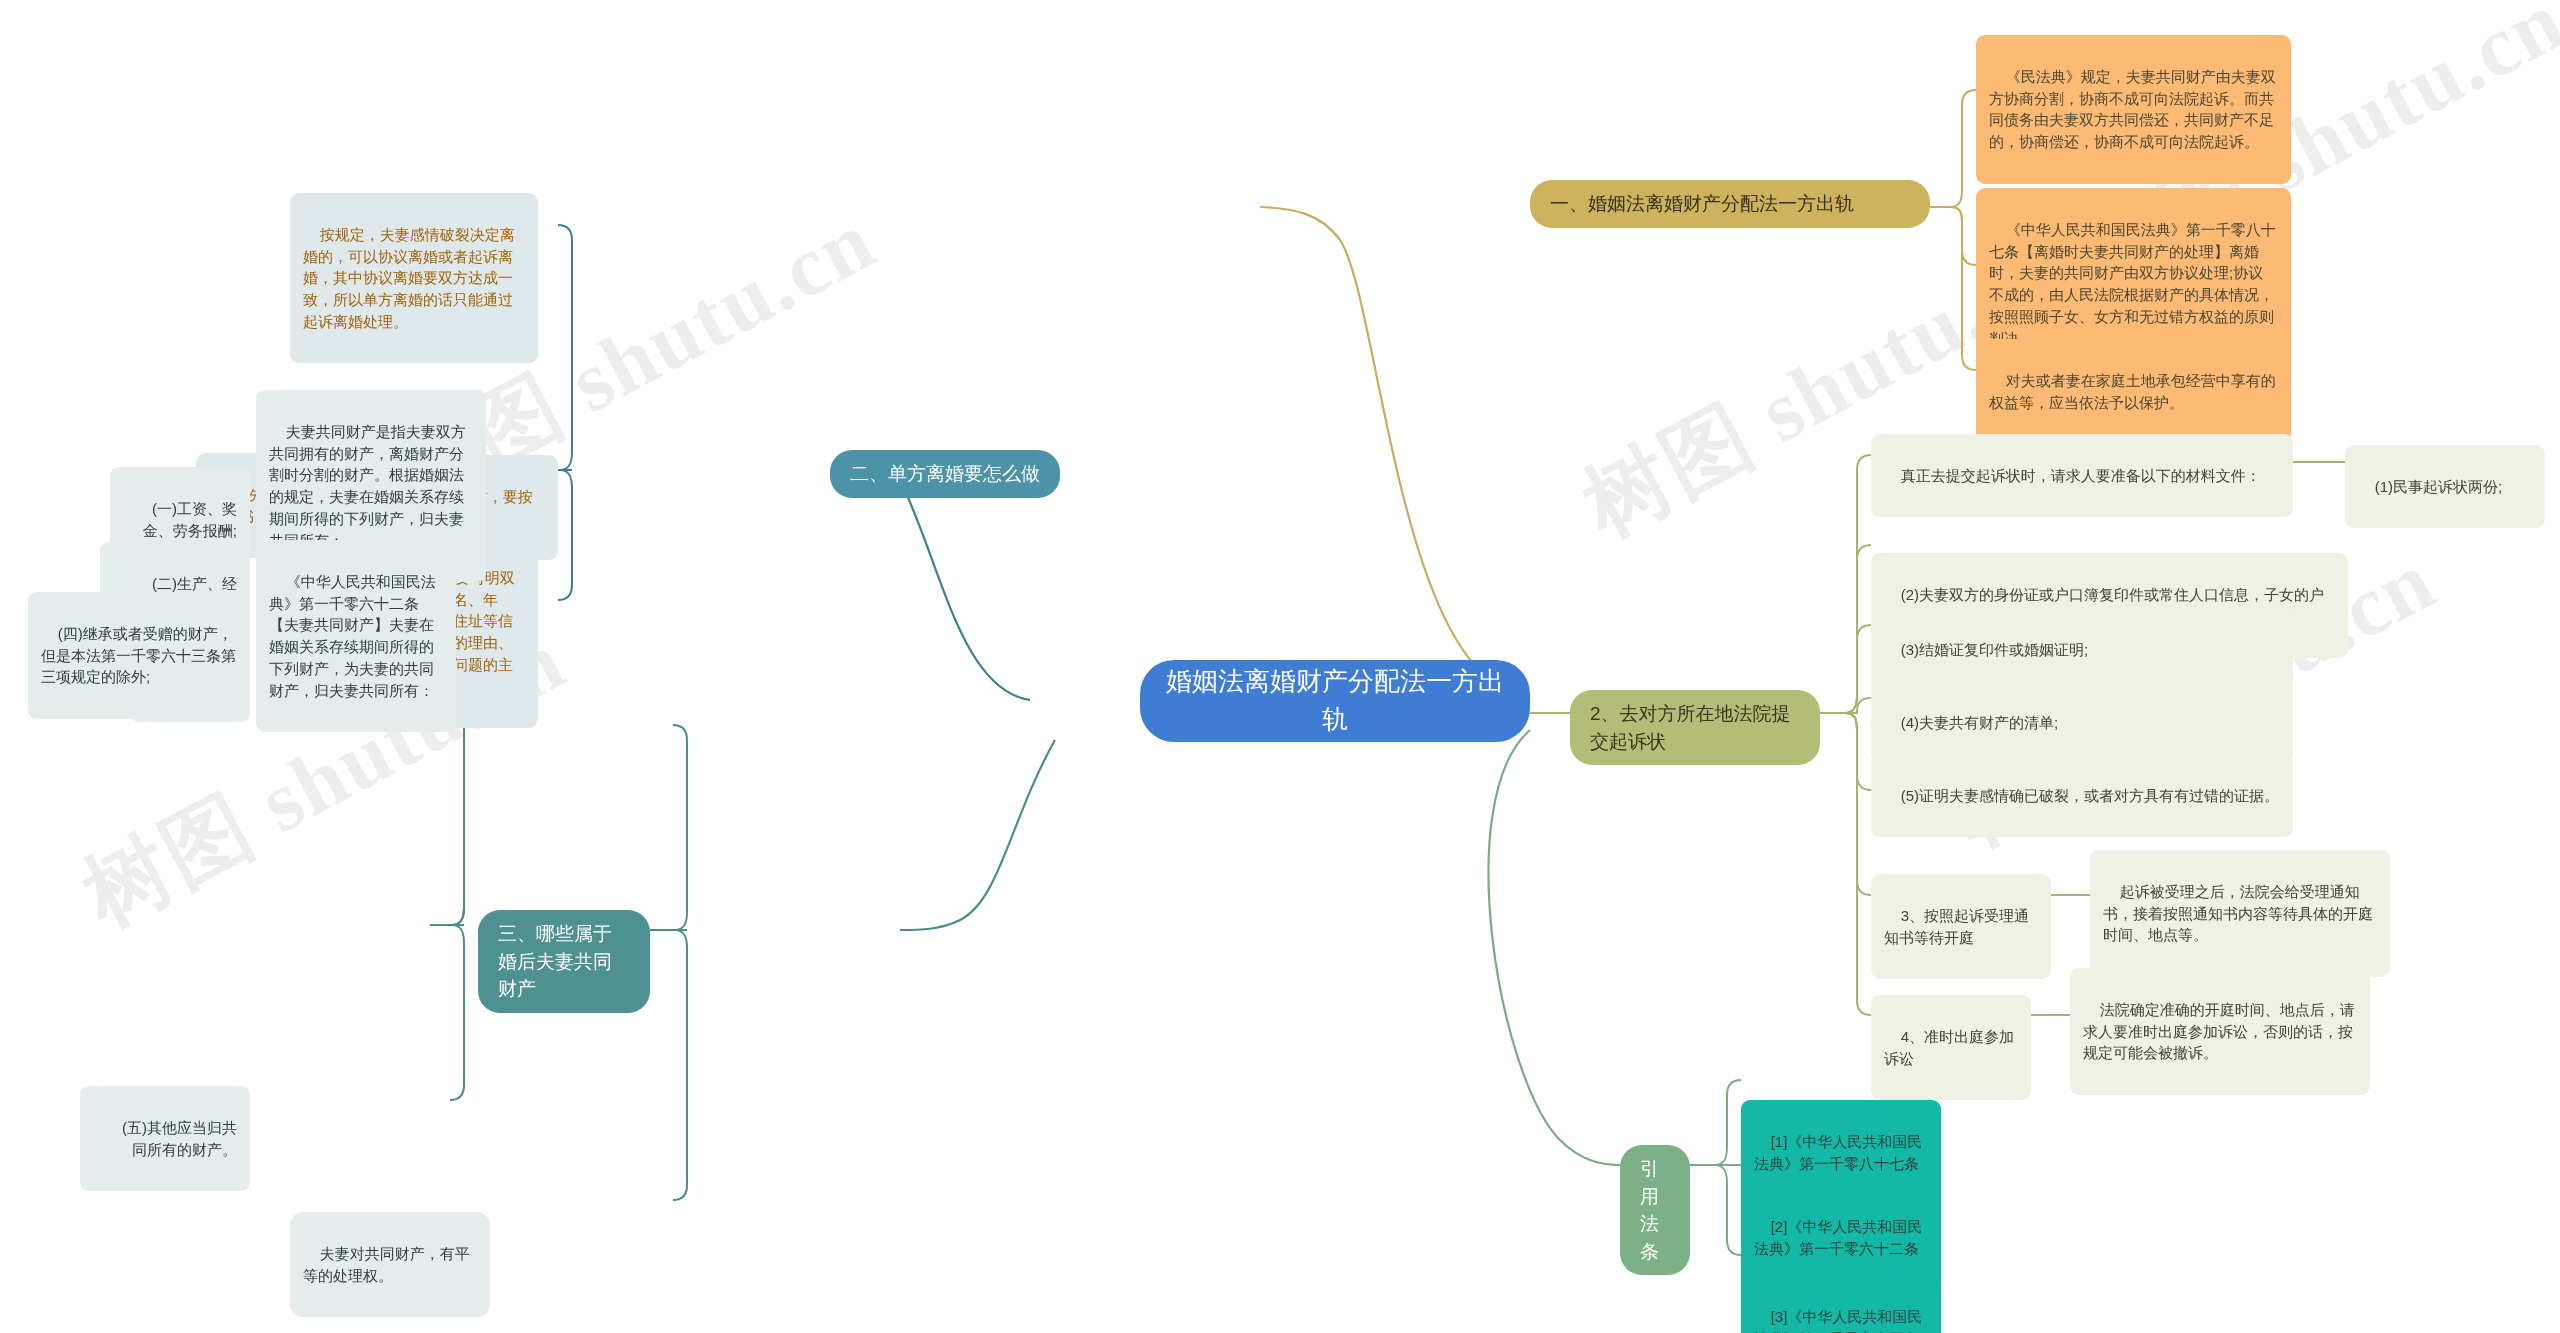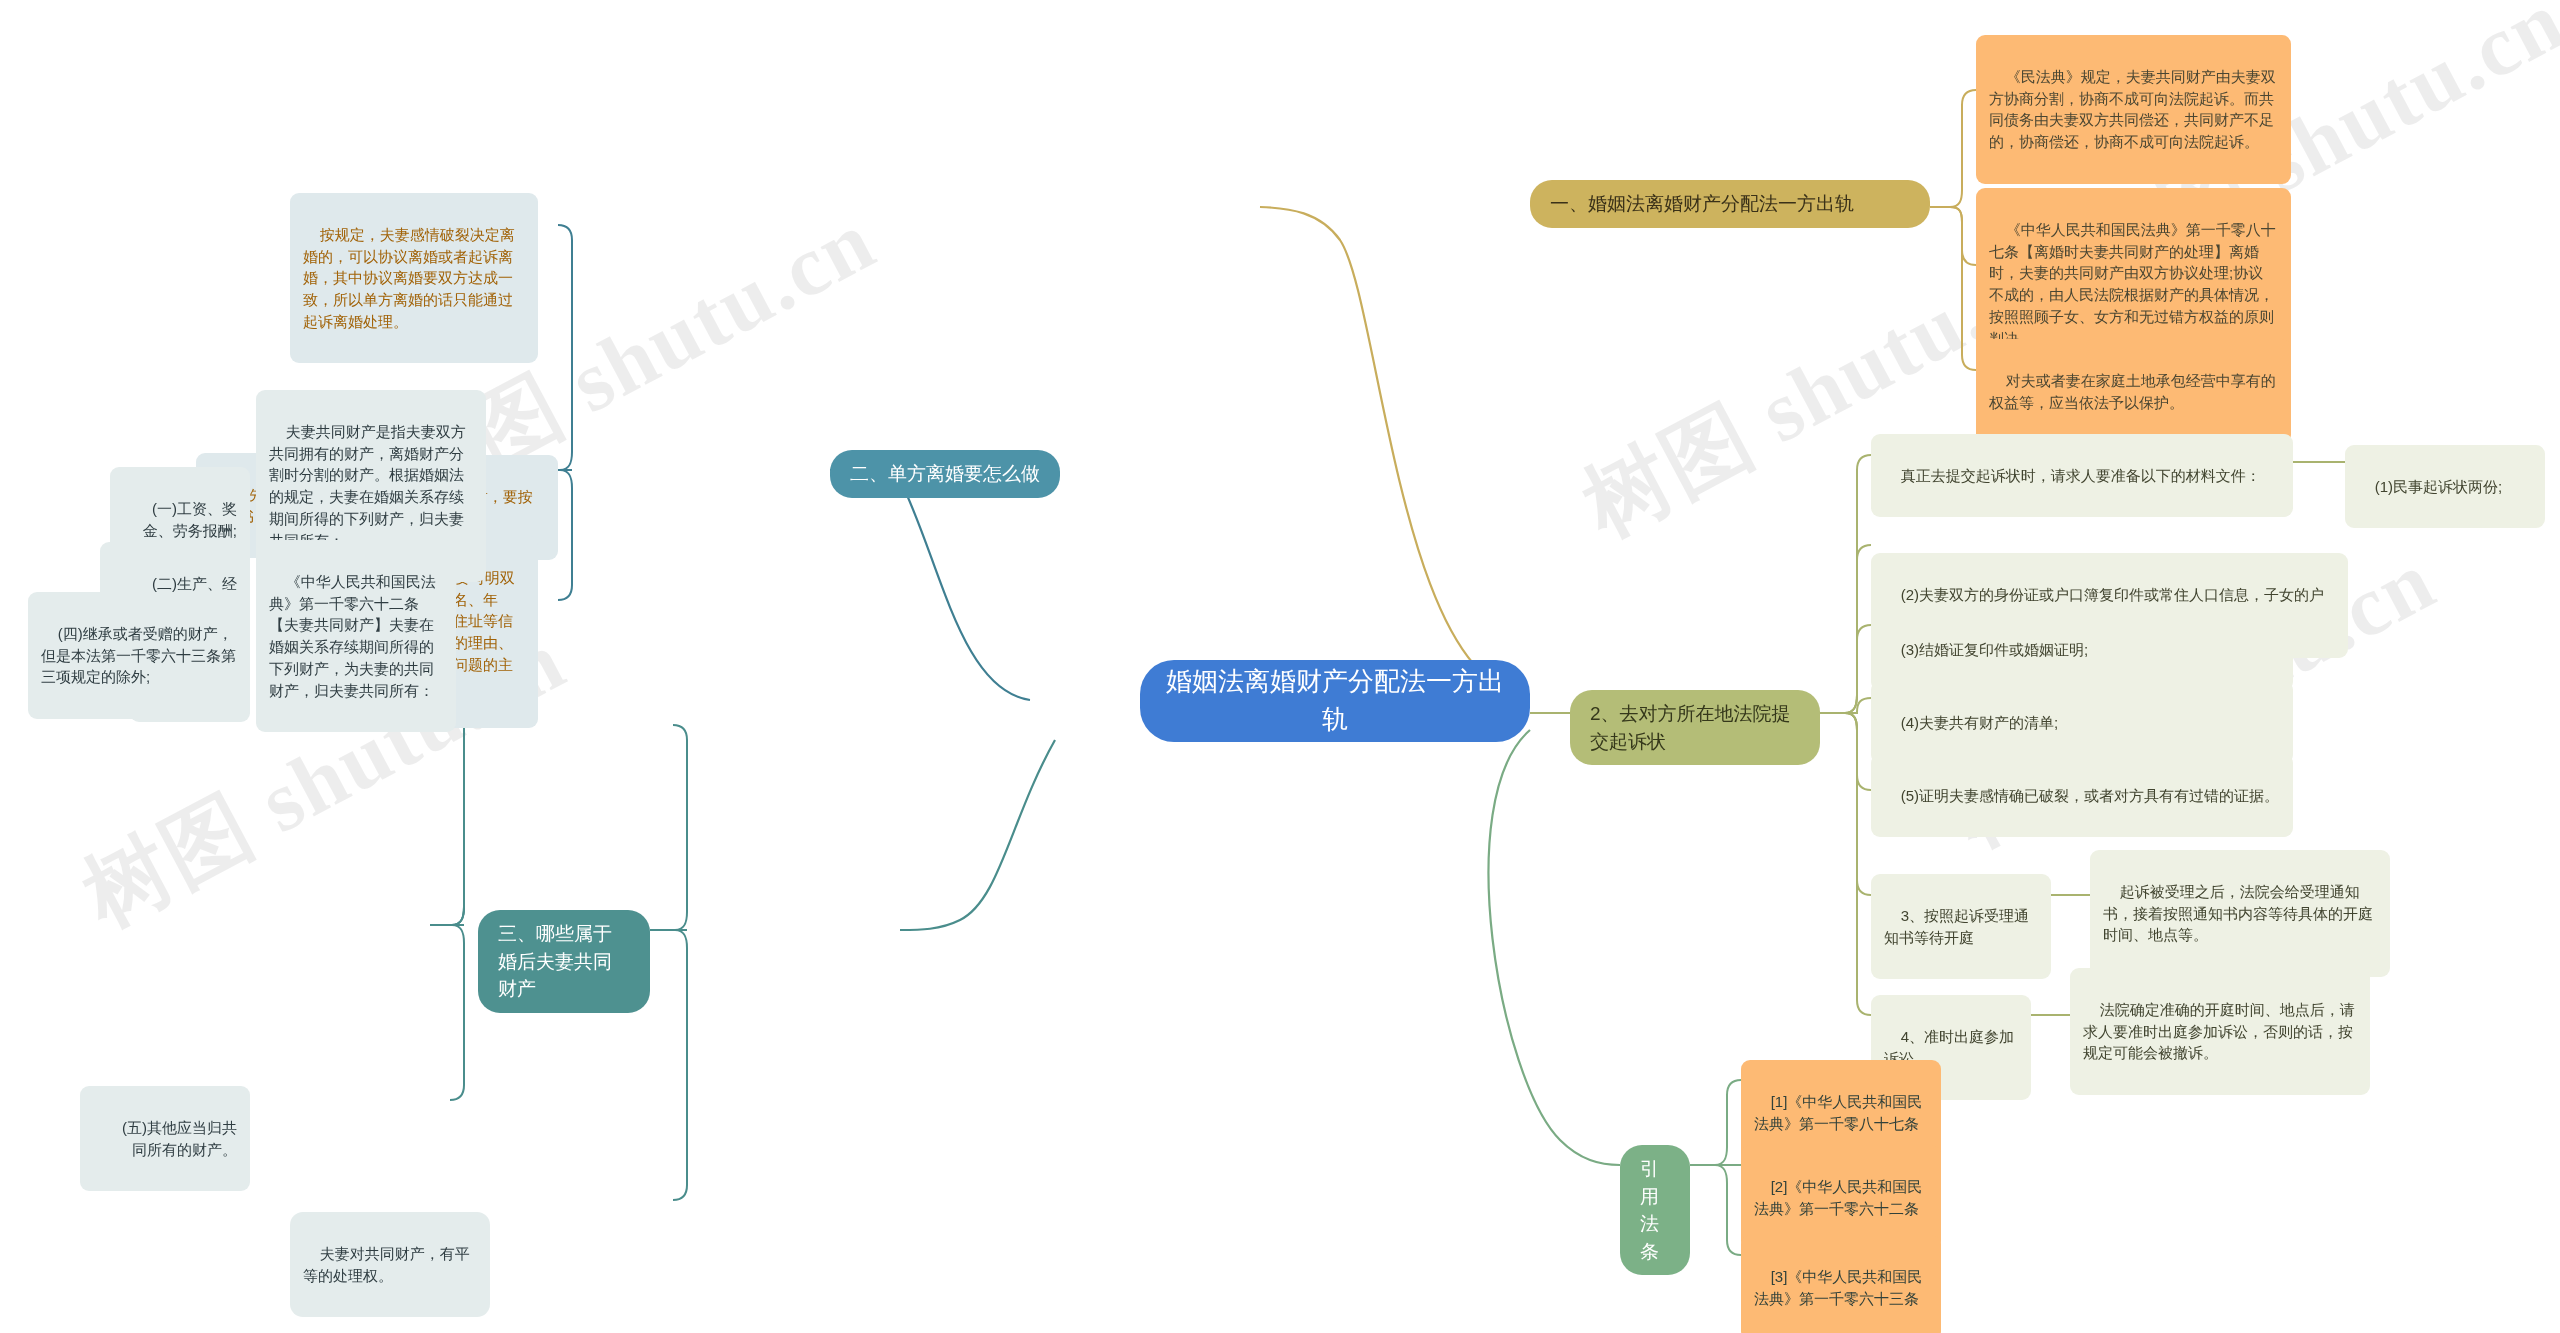--- a/index.html
+++ b/index.html
@@ -47,21 +47,21 @@
   .pill-gold{background:#cdb35e;color:#3a3118;}
   .pill-olive{background:#b4bd77;color:#35381b;align-items:flex-end;}
   .pill-teal{background:#4d93a8;color:#ffffff;}
   .pill-seafoam{background:#4e9190;color:#ffffff;}
   .pill-green{background:#7cb187;color:#ffffff;}
 
   
   .card{border-radius:9px;padding:9px 13px;font-size:15px;color:#333;display:block;}
   .card.cream{background:#fdba74;color:#4a4632;}
   .card.sage{background:#eef1e4;color:#41442f;}
-  .card.mint{background:#fdba74;color:#31413a;}
+  .card.mint{background:#14b8a6;color:#31413a;margin-top:40px;}
   .card.ice{background:#dfe9ec;color:#a16207;}
   .card.pale{background:#e4ecec;color:#2f3d42;}
   .card.right{text-align:right;}
 </style>
 </head>
 <body>
 
 <div id="stage">
 
   <div class="wm wm1">树图 shutu.cn</div>

